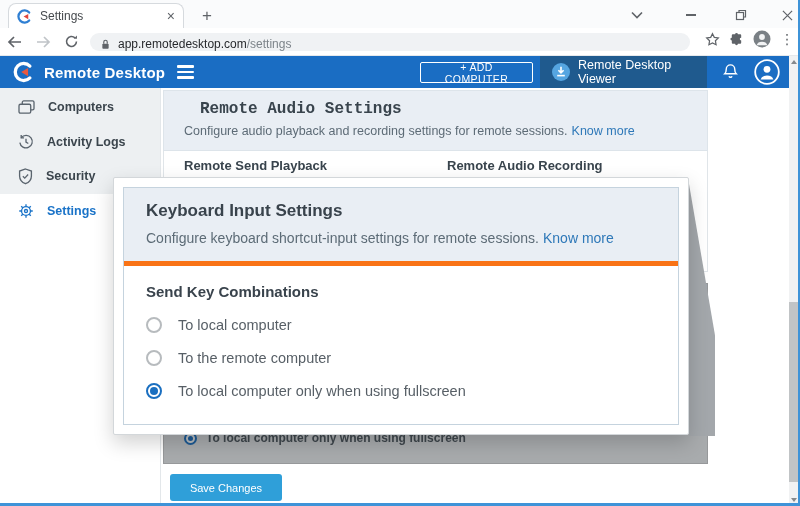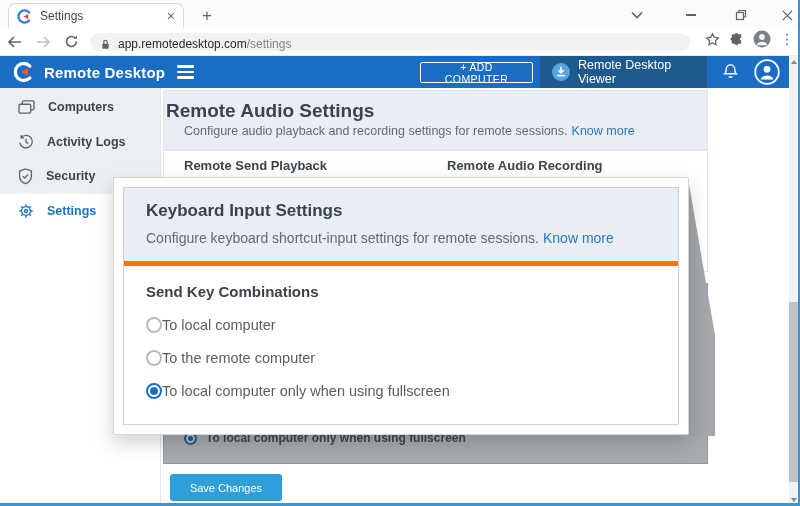--- a/index.html
+++ b/index.html
@@ -44,21 +44,21 @@
 
   
   .sidebar{left:0;top:88px;width:161px;height:418px;background:#fff;border-right:1px solid #e3e7ea;}
   .side-gray{position:absolute;left:0;top:0;width:160px;height:106px;background:#edf0f2;}
   .side-item{position:absolute;left:0;width:160px;height:34px;display:flex;align-items:center;gap:13px;
     padding-left:18px;font-size:12.5px;font-weight:600;color:#3b454d;}
   .side-item.active{background:#fff;color:#1a73c8;}
 
   
   .audio-band{left:163px;top:90px;width:545px;height:61px;background:#e9eef4;border:1px solid #dde4ea;}
-  .audio-title{position:absolute;left:2px;top:9px;font-size:19px;font-weight:700;color:#39444d;}
+  .audio-title{position:absolute;left:36px;top:9px;font-size:16px;font-weight:700;color:#39444d;font-family:Liberation Mono, monospace;}
   .audio-desc{position:absolute;left:20px;top:33px;font-size:12.5px;color:#5d6b76;}
   .link{color:#2e78b8;margin-left:4px;cursor:pointer;}
   .audio-body{left:163px;top:151px;width:545px;height:121px;background:#fff;border:1px solid #e0e5e9;border-top:none;}
   .col-h{position:absolute;top:7px;font-size:13px;font-weight:700;color:#39444d;}
 
   .dim-panel{left:163px;top:283px;width:545px;height:181px;background:#a8abad;border:1px solid #96989a;z-index:1;}
   .dim-band{position:absolute;left:0;top:0;width:100%;height:58px;background:#9ea8b1;}
   .dim-row{position:absolute;left:20px;top:147px;display:flex;align-items:center;gap:9px;}
   .dim-radio{width:13px;height:13px;border-radius:50%;border:2px solid #1d5a94;background:#b9bcbe;position:relative;}
   .dim-radio::after{content:"";position:absolute;inset:2px;border-radius:50%;background:#1d5a94;}
@@ -72,21 +72,21 @@
     clip-path:polygon(0 0,100% 60%,100% 100%,0 100%);z-index:5;}
   .modal{left:113px;top:177px;width:576px;height:258px;background:#fff;border:1px solid #d3d7da;
     border-radius:2px;padding:9px;z-index:6;box-shadow:0 8px 20px rgba(0,0,0,.18);}
   .modal-inner{width:100%;height:100%;border:1px solid #c5d3de;display:flex;flex-direction:column;}
   .modal-head{background:#e9eef4;border-bottom:5px solid #f97316;padding:13px 22px 15px;}
   .modal-title{font-size:17px;font-weight:600;color:#39434c;}
   .modal-desc{margin-top:9px;font-size:14px;color:#5c6b76;}
   .modal-desc .link{font-size:14px;}
   .modal-body{padding:17px 22px;flex:1;}
   .group-title{font-size:15px;font-weight:600;color:#39434c;}
-  .opt{display:flex;align-items:center;gap:0;margin-top:17px;}
+  .opt{display:flex;align-items:center;gap:16px;margin-top:17px;}
   .radio{width:16px;height:16px;border-radius:50%;border:2px solid #b7bbbe;background:#fff;position:relative;flex:none;}
   .radio.sel{border-color:#1a6fc0;}
   .radio.sel::after{content:"";position:absolute;inset:2px;border-radius:50%;background:#1a6fc0;}
   .opt-label{font-size:14.5px;color:#575f66;}
 
   
   .scrollbar{left:789px;top:56px;width:9px;height:450px;background:#f1f2f3;z-index:8;}
   .sb-btn{position:absolute;left:0;width:9px;height:12px;display:flex;align-items:center;justify-content:center;}
   .tri-up{width:0;height:0;border-left:3.5px solid transparent;border-right:3.5px solid transparent;border-bottom:4.5px solid #85898d;}
   .tri-dn{width:0;height:0;border-left:3.5px solid transparent;border-right:3.5px solid transparent;border-top:4.5px solid #85898d;}

